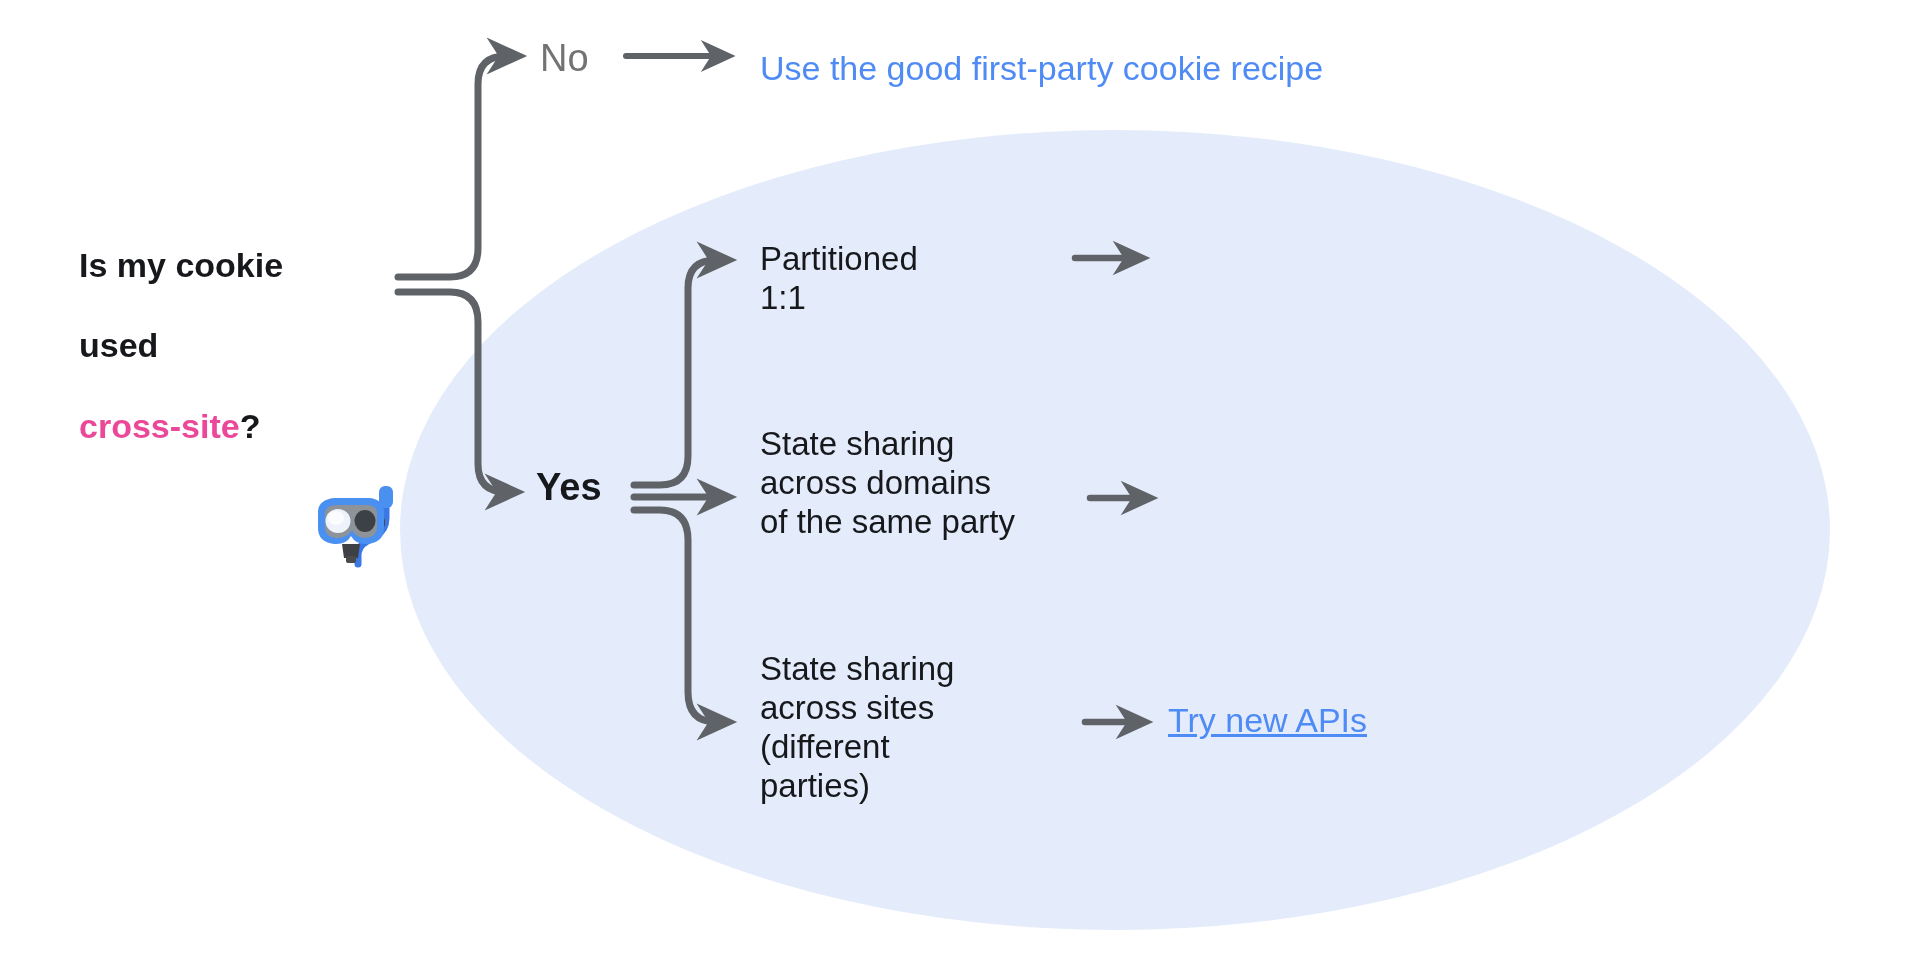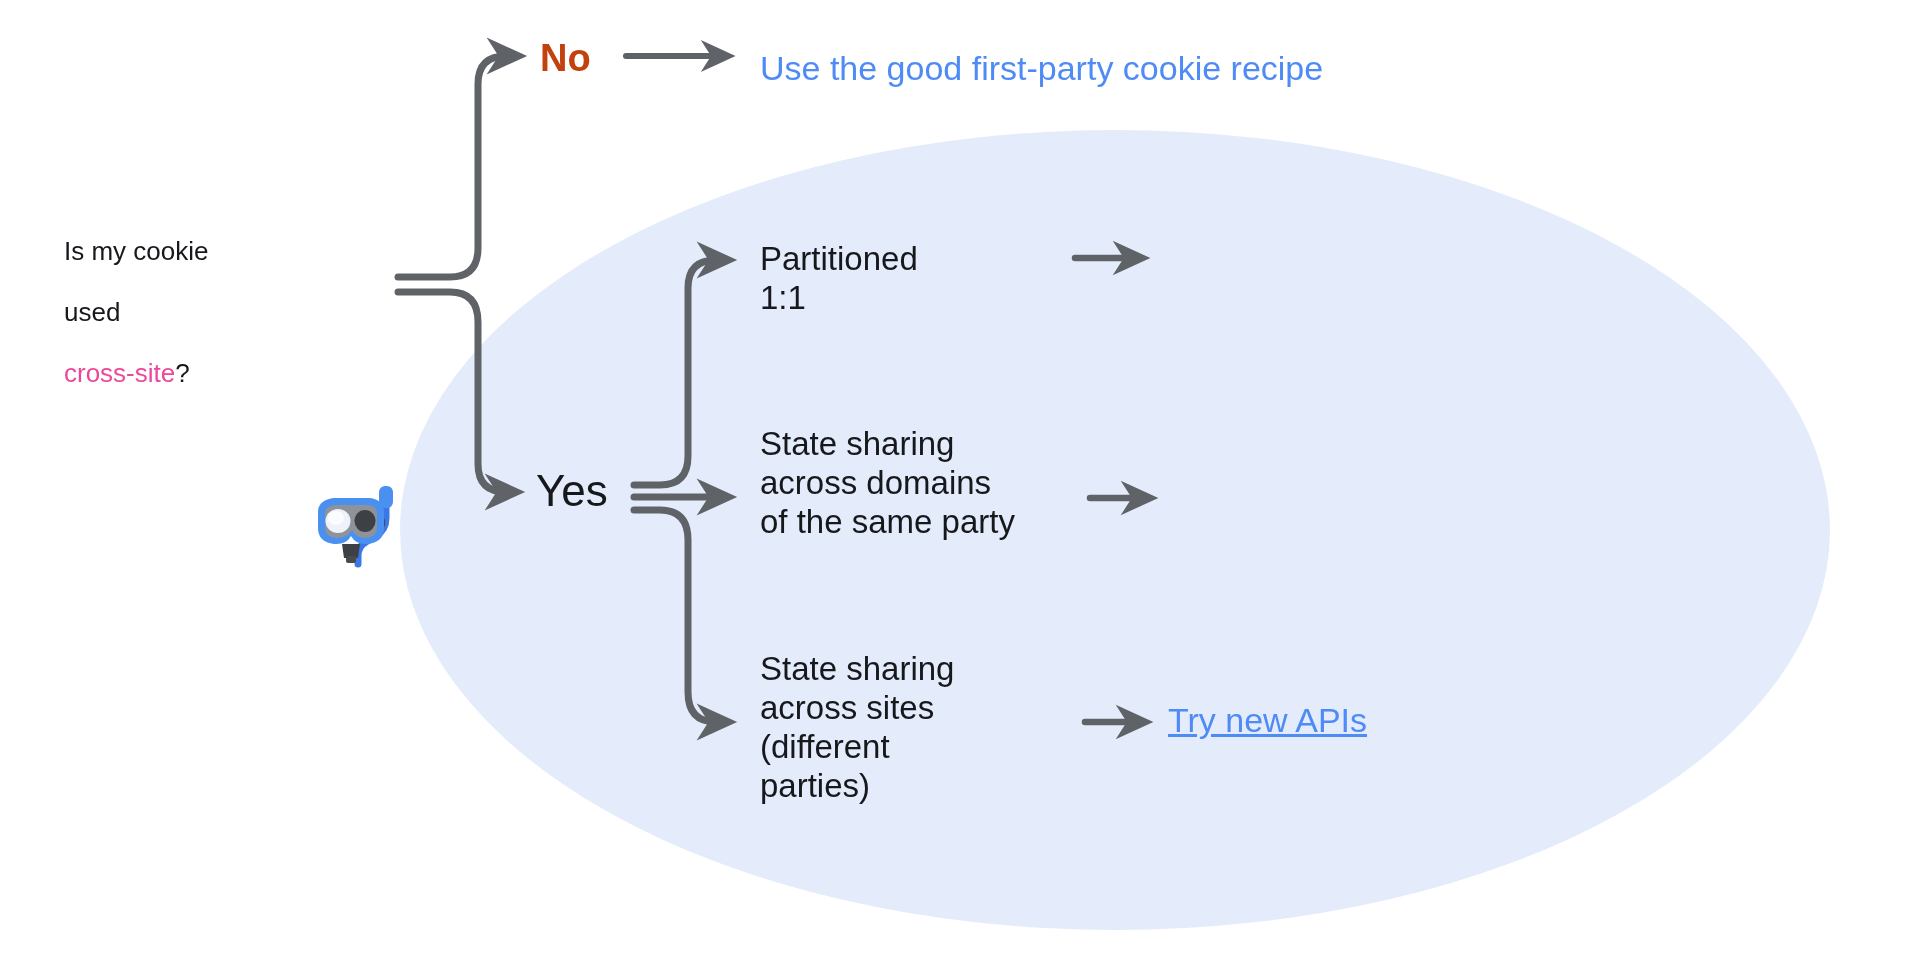--- a/index.html
+++ b/index.html
@@ -42,43 +42,43 @@
 
   
   .node {
     position: absolute;
     z-index: 2;
     line-height: 1.18;
     white-space: pre-line;
   }
 
   .q-node {
-    left: 64px;
+    left: 79px;
     top: 205px;
     width: 300px;
-    font-size: 26px;
-    font-weight: 400;
+    font-size: 34px;
+    font-weight: 700;
     color: #16181c;
   }
   .q-node .hl {
     color: #ec4899;
   }
 
   .label-no {
     left: 540px;
     top: 36px;
     font-size: 38px;
-    font-weight: 700;
-    color: #c2410c;
+    font-weight: 400;
+    color: #737373;
   }
   .label-yes {
     left: 536px;
     top: 465px;
-    font-size: 44px;
-    font-weight: 400;
+    font-size: 38px;
+    font-weight: 700;
     color: #16181c;
   }
 
   .branch-text {
     font-size: 33px;
     font-weight: 400;
     color: #16181c;
   }
   .outcome-text {
     font-size: 34px;

